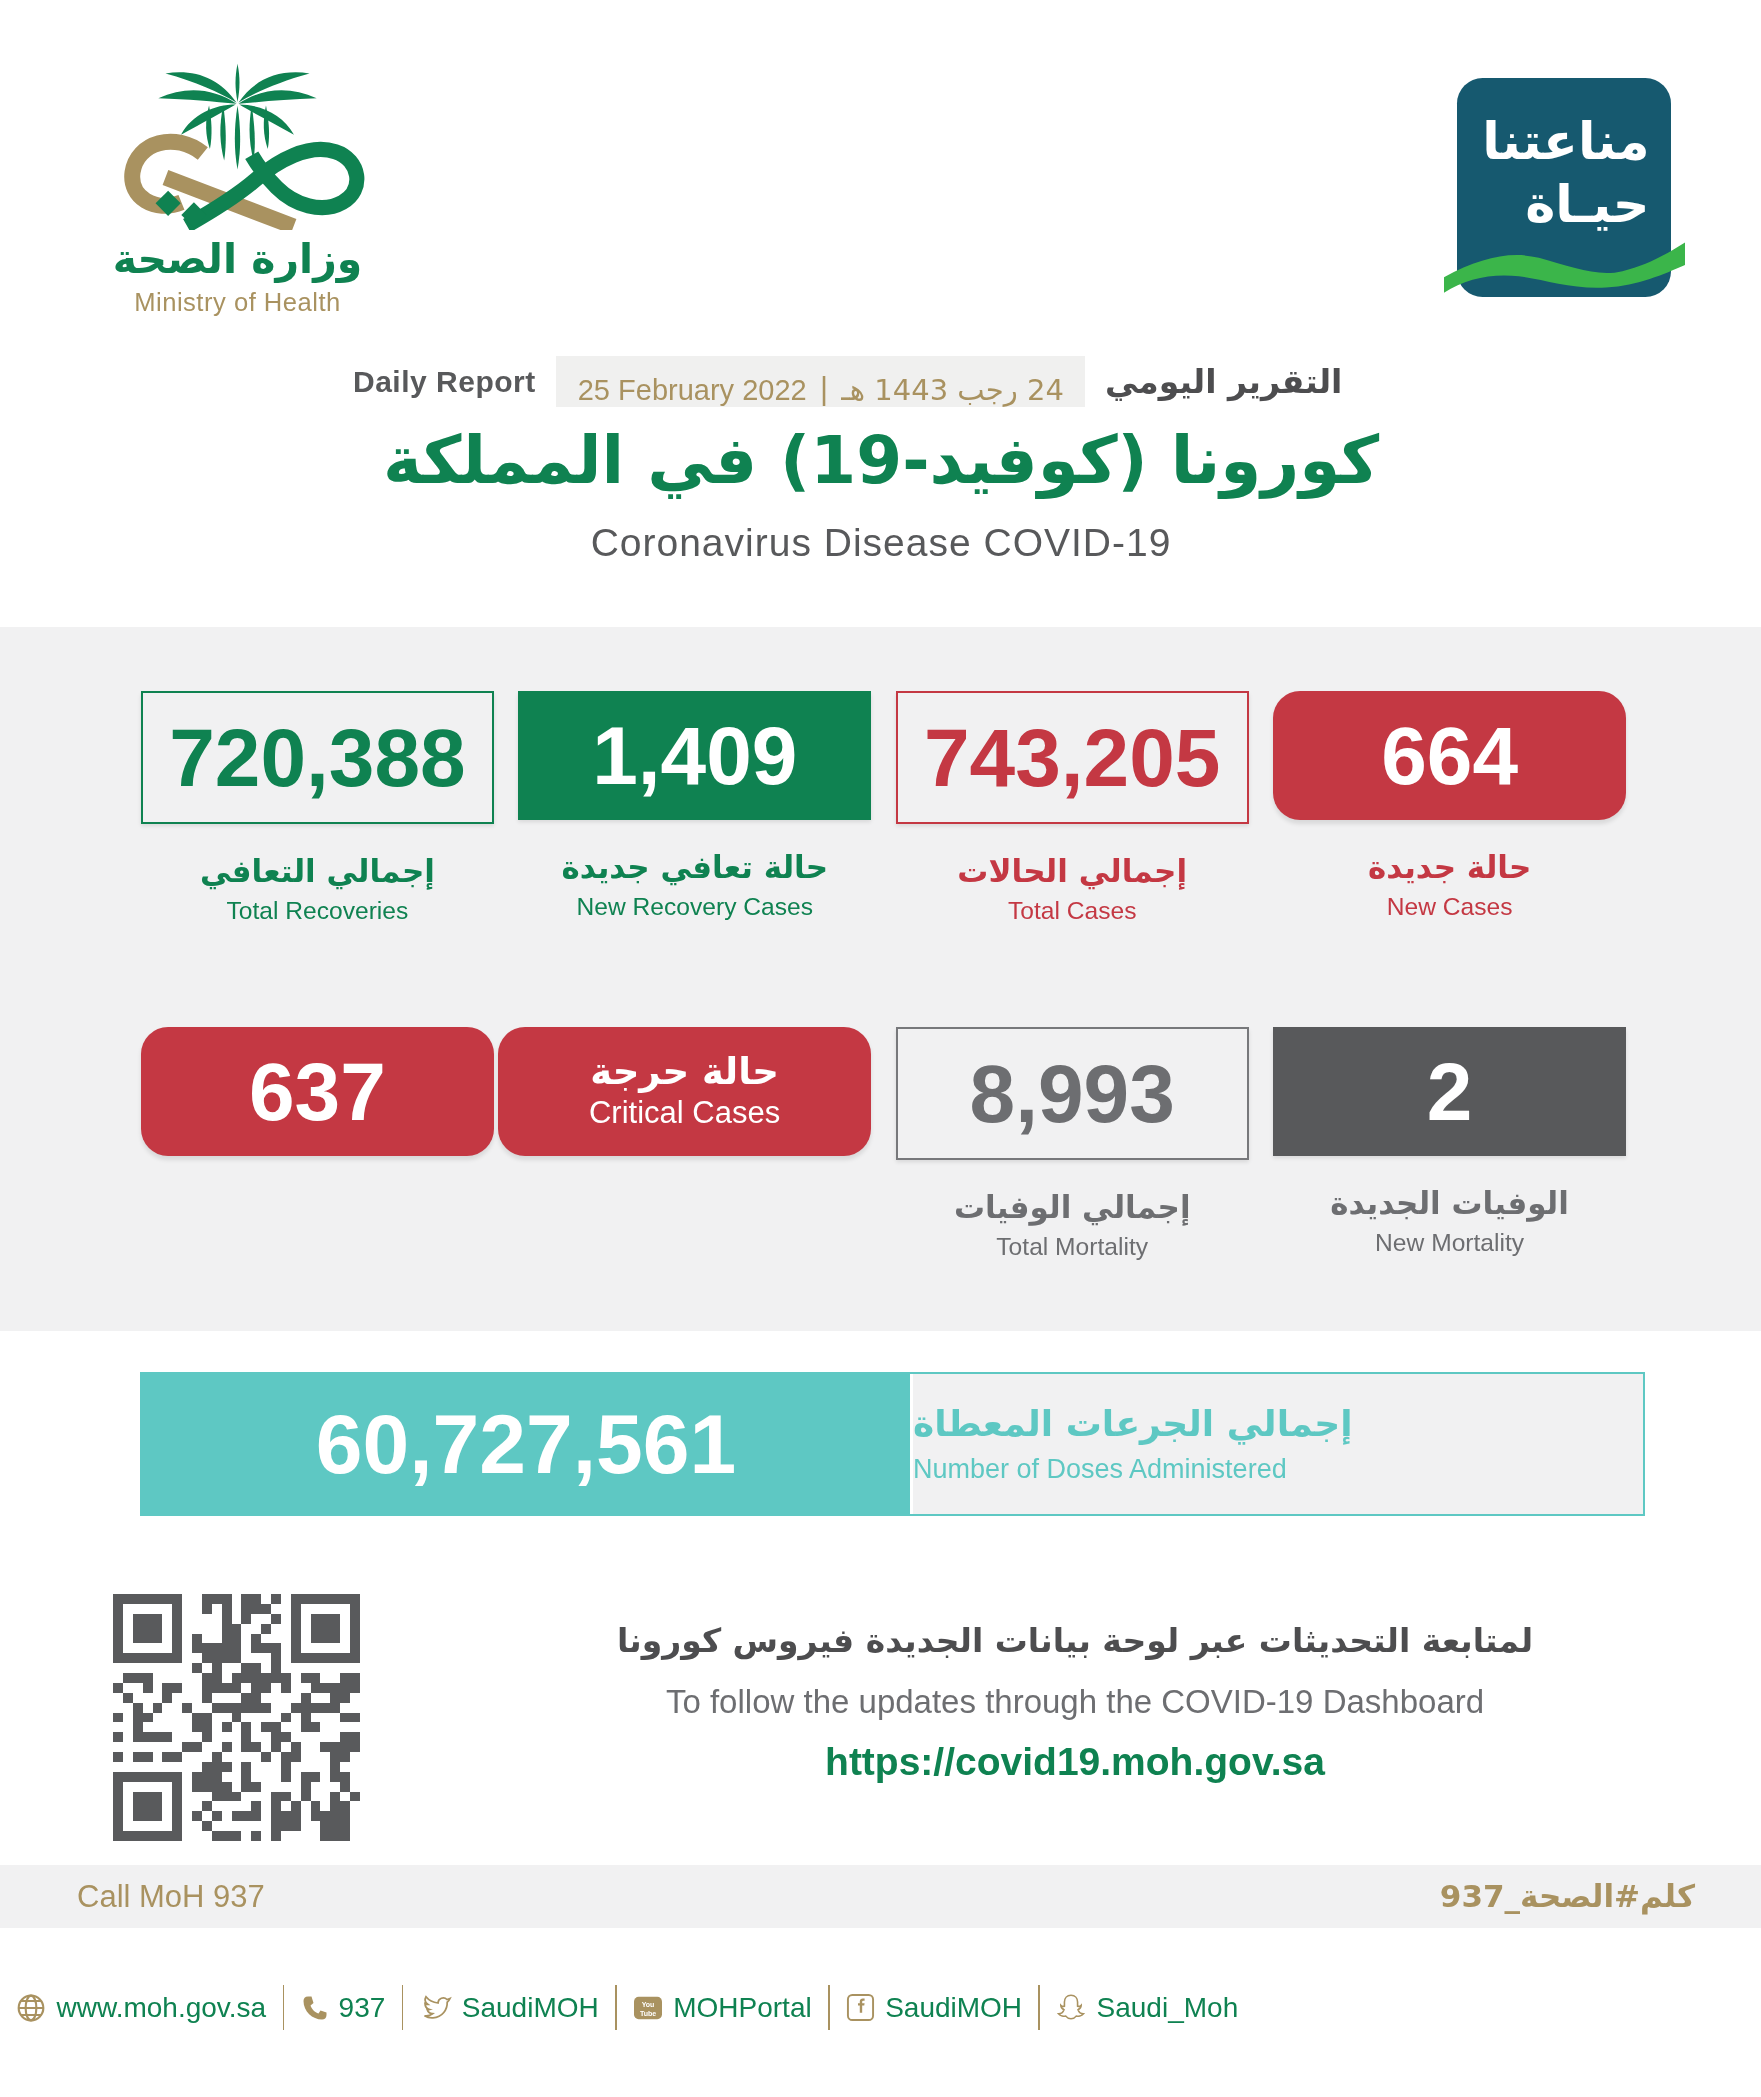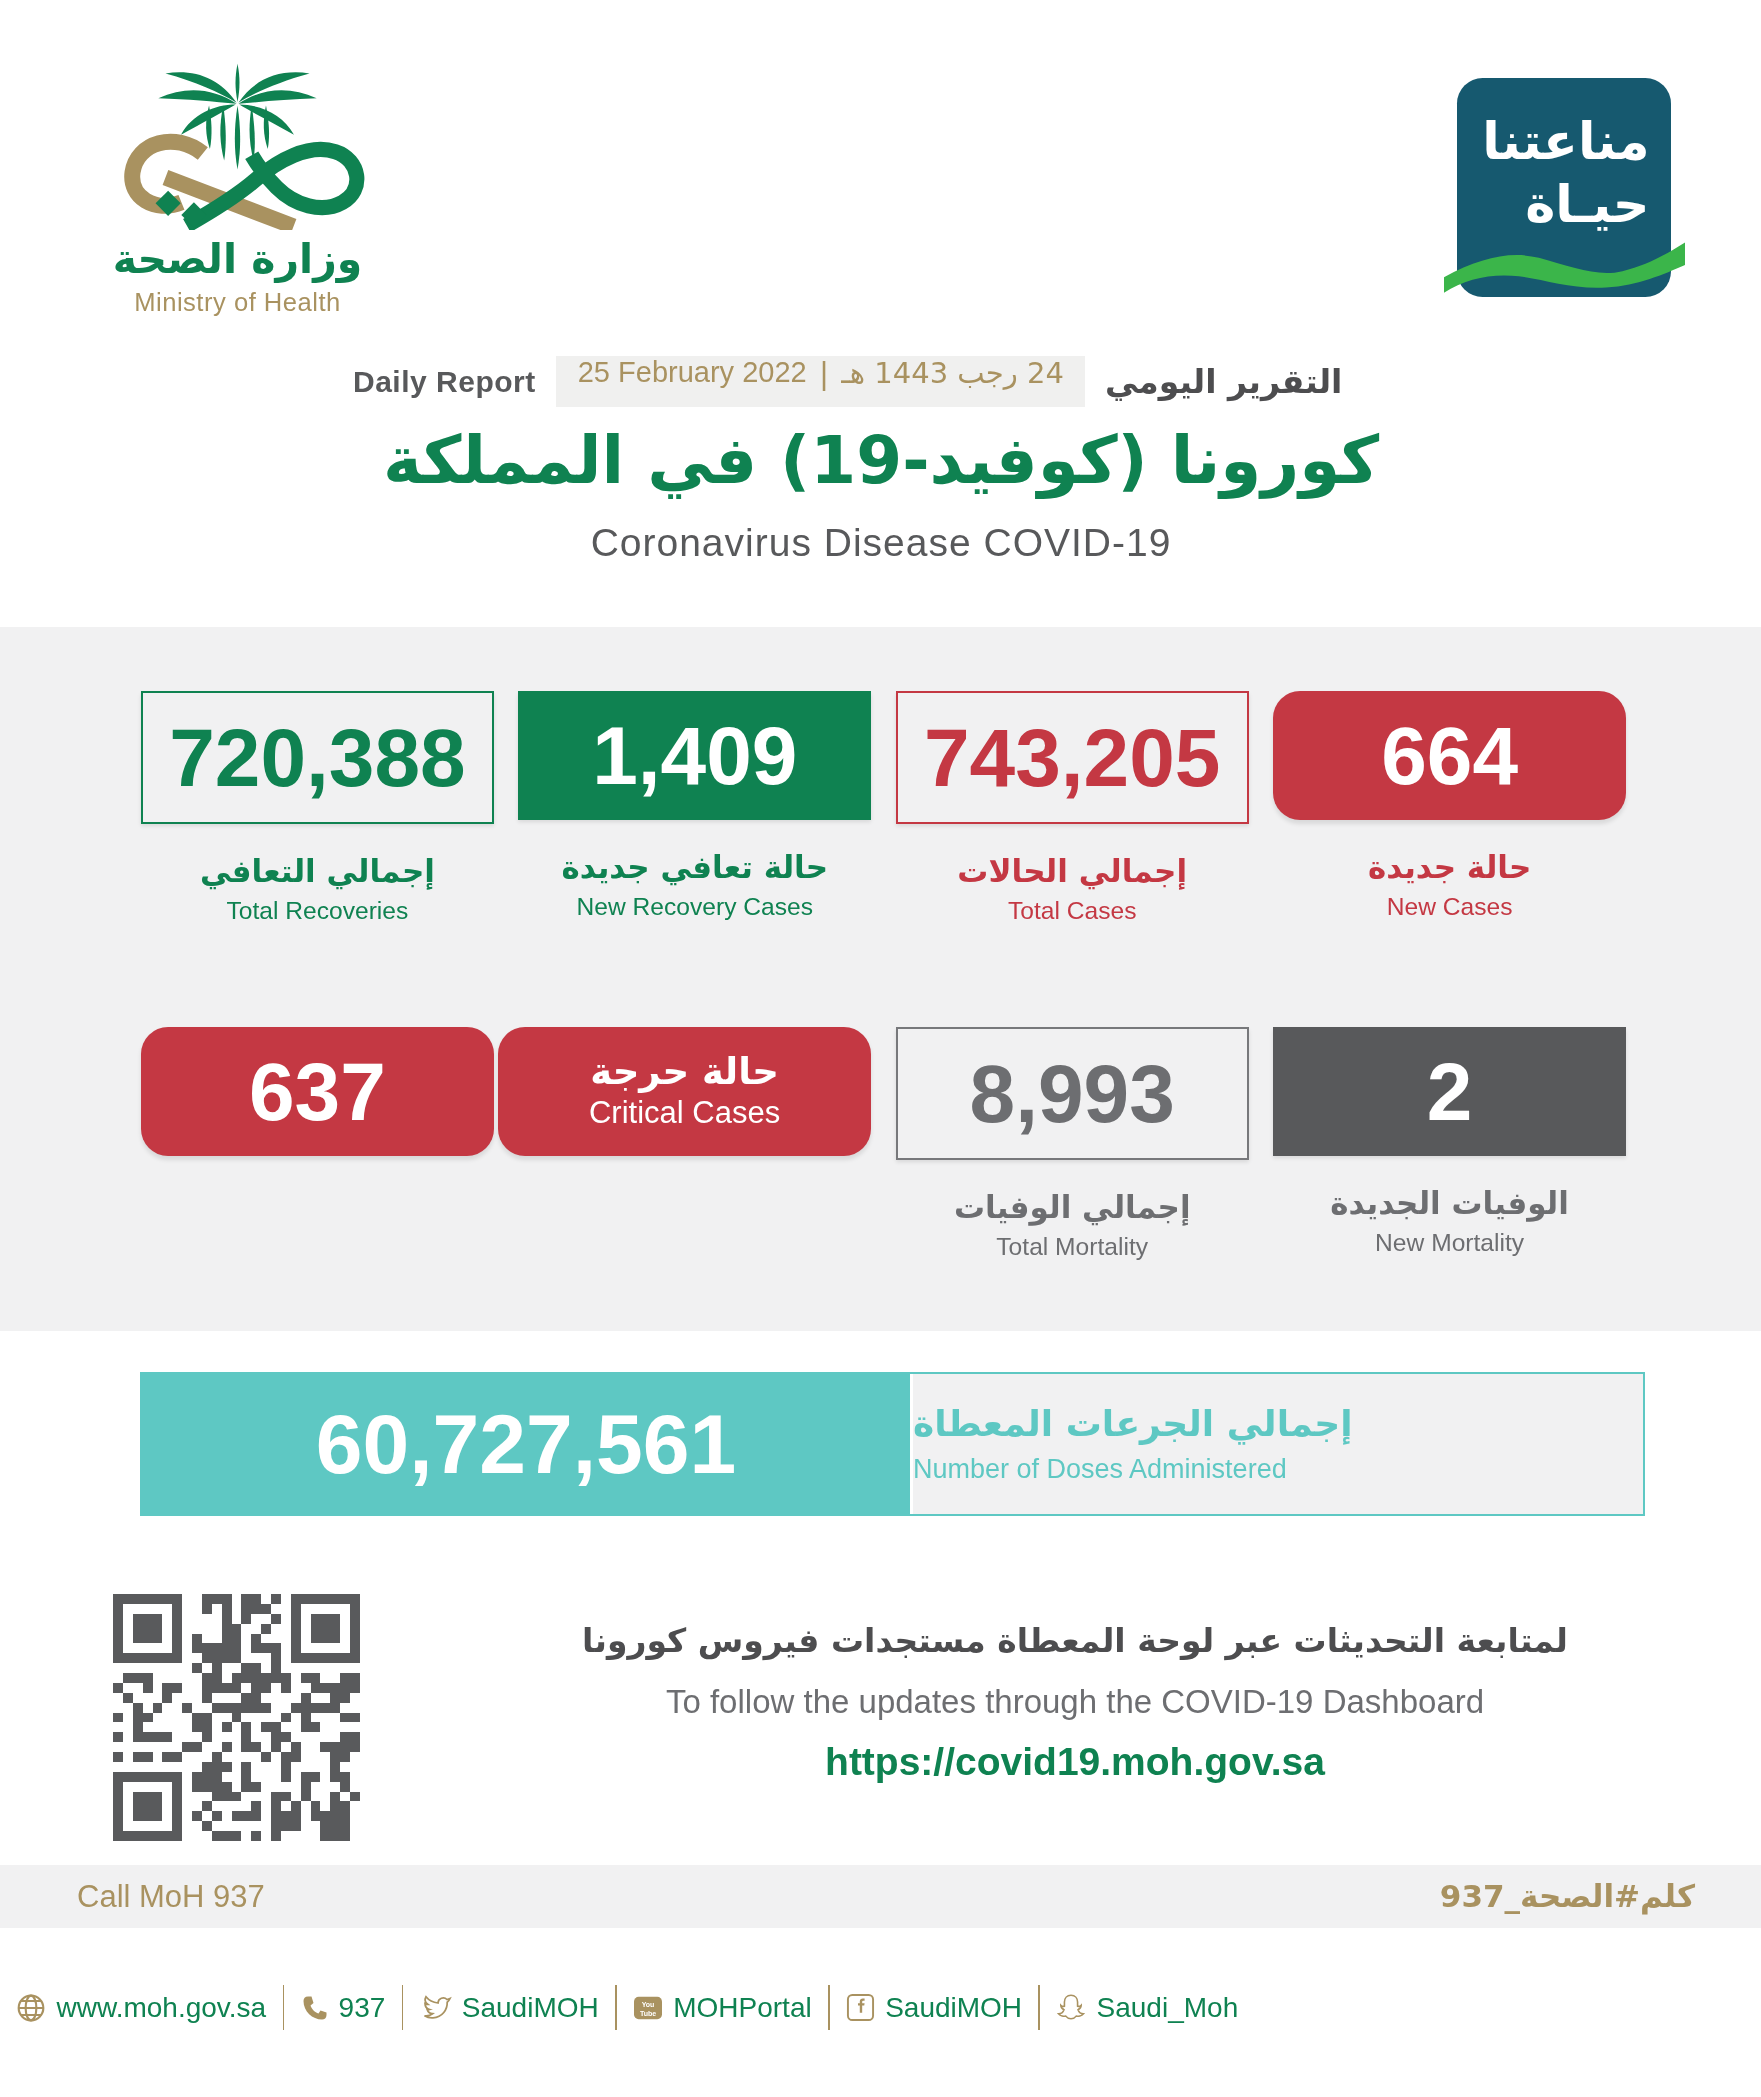--- a/index.html
+++ b/index.html
@@ -22,21 +22,21 @@
   .imm-badge{position:absolute;left:1457px;top:78px;width:214px;height:219px;
              background:var(--badge);border-radius:25.6px;}
   .imm-badge .t{position:absolute;right:21.5px;top:32px;text-align:right;color:#fff;
                 font-size:51px;font-weight:bold;line-height:63px;}
   .imm-badge .wave{position:absolute;left:-13.3px;top:150px;width:241px;height:72px;}
 
   
   .hdr-row{position:absolute;left:353px;top:356px;width:1116px;height:51px;
            display:flex;align-items:center;}
   .daily-en{color:var(--darkgray);font-size:30px;font-weight:bold;letter-spacing:0.5px;}
-  .date-box{background:#F0F0EF;height:51px;display:flex;align-items:flex-start;
+  .date-box{background:#F0F0EF;height:51px;display:flex;align-items:flex-end;
             padding:0 21.5px;margin-left:20.5px;gap:13.3px;font-size:29px;color:var(--gold);}
   .date-box .hijri{border-bottom:none;}
   .date-box .bar{color:var(--gold);font-size:31px;}
   .daily-ar{color:var(--darktext);font-size:33px;font-weight:bold;margin-left:19.5px;}
 
   .title-ar{position:absolute;left:0;top:422px;width:100%;text-align:center;
             color:var(--green);font-size:66px;font-weight:bold;}
   .title-en{position:absolute;left:0;top:521px;width:100%;text-align:center;
             color:var(--darkgray);font-size:39px;font-weight:500;letter-spacing:1px;}
 
@@ -229,21 +229,21 @@
     </div>
   </div>
 
   <div class="qr-wrap">
     <svg id="qr" width="247" height="247" viewBox="0 0 25 25" shape-rendering="crispEdges" xmlns="http://www.w3.org/2000/svg">
         <path fill-rule="evenodd" d="M0 0h7v7h-7z M1 1v5h5v-5z M2 2h3v3h-3z M18 0h7v7h-7z M19 1v5h5v-5z M20 2h3v3h-3z M0 18h7v7h-7z M1 19v5h5v-5z M2 20h3v3h-3z M9 0h1v1h-1z M10 0h1v1h-1z M11 0h1v1h-1z M13 0h1v1h-1z M14 0h1v1h-1z M16 0h1v1h-1z M9 1h1v1h-1z M11 1h1v1h-1z M13 1h1v1h-1z M14 1h1v1h-1z M15 1h1v1h-1z M11 2h1v1h-1z M13 2h1v1h-1z M16 2h1v1h-1z M11 3h1v1h-1z M12 3h1v1h-1z M15 3h1v1h-1z M8 4h1v1h-1z M11 4h1v1h-1z M12 4h1v1h-1z M14 4h1v1h-1z M8 5h1v1h-1z M9 5h1v1h-1z M10 5h1v1h-1z M11 5h1v1h-1z M12 5h1v1h-1z M14 5h1v1h-1z M15 5h1v1h-1z M16 5h1v1h-1z M9 6h1v1h-1z M10 6h1v1h-1z M11 6h1v1h-1z M12 6h1v1h-1z M16 6h1v1h-1z M8 7h1v1h-1z M10 7h1v1h-1z M13 7h1v1h-1z M14 7h1v1h-1z M16 7h1v1h-1z M1 8h1v1h-1z M2 8h1v1h-1z M3 8h1v1h-1z M9 8h1v1h-1z M10 8h1v1h-1z M12 8h1v1h-1z M13 8h1v1h-1z M14 8h1v1h-1z M15 8h1v1h-1z M16 8h1v1h-1z M17 8h1v1h-1z M19 8h1v1h-1z M20 8h1v1h-1z M23 8h1v1h-1z M24 8h1v1h-1z M0 9h1v1h-1z M3 9h1v1h-1z M5 9h1v1h-1z M6 9h1v1h-1z M9 9h1v1h-1z M10 9h1v1h-1z M11 9h1v1h-1z M12 9h1v1h-1z M14 9h1v1h-1z M15 9h1v1h-1z M17 9h1v1h-1z M20 9h1v1h-1z M21 9h1v1h-1z M22 9h1v1h-1z M23 9h1v1h-1z M24 9h1v1h-1z M1 10h1v1h-1z M5 10h1v1h-1z M9 10h1v1h-1z M13 10h1v1h-1z M14 10h1v1h-1z M19 10h1v1h-1z M22 10h1v1h-1z M23 10h1v1h-1z M2 11h1v1h-1z M4 11h1v1h-1z M7 11h1v1h-1z M10 11h1v1h-1z M11 11h1v1h-1z M12 11h1v1h-1z M13 11h1v1h-1z M14 11h1v1h-1z M15 11h1v1h-1z M18 11h1v1h-1z M19 11h1v1h-1z M20 11h1v1h-1z M21 11h1v1h-1z M22 11h1v1h-1z M0 12h1v1h-1z M2 12h1v1h-1z M3 12h1v1h-1z M8 12h1v1h-1z M9 12h1v1h-1z M12 12h1v1h-1z M17 12h1v1h-1z M19 12h1v1h-1z M23 12h1v1h-1z M24 12h1v1h-1z M2 13h1v1h-1z M8 13h1v1h-1z M9 13h1v1h-1z M11 13h1v1h-1z M13 13h1v1h-1z M15 13h1v1h-1z M16 13h1v1h-1z M19 13h1v1h-1z M20 13h1v1h-1z M0 14h1v1h-1z M2 14h1v1h-1z M3 14h1v1h-1z M4 14h1v1h-1z M5 14h1v1h-1z M9 14h1v1h-1z M13 14h1v1h-1z M16 14h1v1h-1z M17 14h1v1h-1z M23 14h1v1h-1z M24 14h1v1h-1z M7 15h1v1h-1z M8 15h1v1h-1z M11 15h1v1h-1z M13 15h1v1h-1z M14 15h1v1h-1z M16 15h1v1h-1z M18 15h1v1h-1z M21 15h1v1h-1z M22 15h1v1h-1z M23 15h1v1h-1z M24 15h1v1h-1z M0 16h1v1h-1z M2 16h1v1h-1z M3 16h1v1h-1z M5 16h1v1h-1z M6 16h1v1h-1z M10 16h1v1h-1z M15 16h1v1h-1z M17 16h1v1h-1z M18 16h1v1h-1z M22 16h1v1h-1z M23 16h1v1h-1z M9 17h1v1h-1z M10 17h1v1h-1z M11 17h1v1h-1z M13 17h1v1h-1z M17 17h1v1h-1z M22 17h1v1h-1z M8 18h1v1h-1z M9 18h1v1h-1z M10 18h1v1h-1z M13 18h1v1h-1z M17 18h1v1h-1z M19 18h1v1h-1z M20 18h1v1h-1z M22 18h1v1h-1z M23 18h1v1h-1z M8 19h1v1h-1z M9 19h1v1h-1z M10 19h1v1h-1z M11 19h1v1h-1z M13 19h1v1h-1z M14 19h1v1h-1z M19 19h1v1h-1z M23 19h1v1h-1z M10 20h1v1h-1z M11 20h1v1h-1z M12 20h1v1h-1z M16 20h1v1h-1z M17 20h1v1h-1z M19 20h1v1h-1z M22 20h1v1h-1z M24 20h1v1h-1z M9 21h1v1h-1z M14 21h1v1h-1z M16 21h1v1h-1z M18 21h1v1h-1z M20 21h1v1h-1z M22 21h1v1h-1z M23 21h1v1h-1z M8 22h1v1h-1z M10 22h1v1h-1z M12 22h1v1h-1z M13 22h1v1h-1z M14 22h1v1h-1z M16 22h1v1h-1z M17 22h1v1h-1z M18 22h1v1h-1z M20 22h1v1h-1z M21 22h1v1h-1z M22 22h1v1h-1z M23 22h1v1h-1z M9 23h1v1h-1z M16 23h1v1h-1z M17 23h1v1h-1z M18 23h1v1h-1z M21 23h1v1h-1z M22 23h1v1h-1z M23 23h1v1h-1z M10 24h1v1h-1z M11 24h1v1h-1z M12 24h1v1h-1z M14 24h1v1h-1z M16 24h1v1h-1z M21 24h1v1h-1z M22 24h1v1h-1z M23 24h1v1h-1z"></path>
       </svg>
   </div>
 
   <div class="dash">
-    <div class="d-ar ar" dir="rtl">لمتابعة التحديثات عبر لوحة المعطاة مستجدات فيروس كورونا</div>
+    <div class="d-ar ar" dir="rtl">لمتابعة التحديثات عبر لوحة بيانات الجديدة فيروس كورونا</div>
     <div class="d-en">To follow the updates through the COVID-19 Dashboard</div>
     <a class="d-url" href="#">https://covid19.moh.gov.sa</a>
   </div>
 
   <div class="fstrip">
     <div class="call-en">Call MoH 937</div>
     <div class="call-ar ar" dir="rtl">كلم#الصحة_937</div>
   </div>
 
   <div class="cbar">

